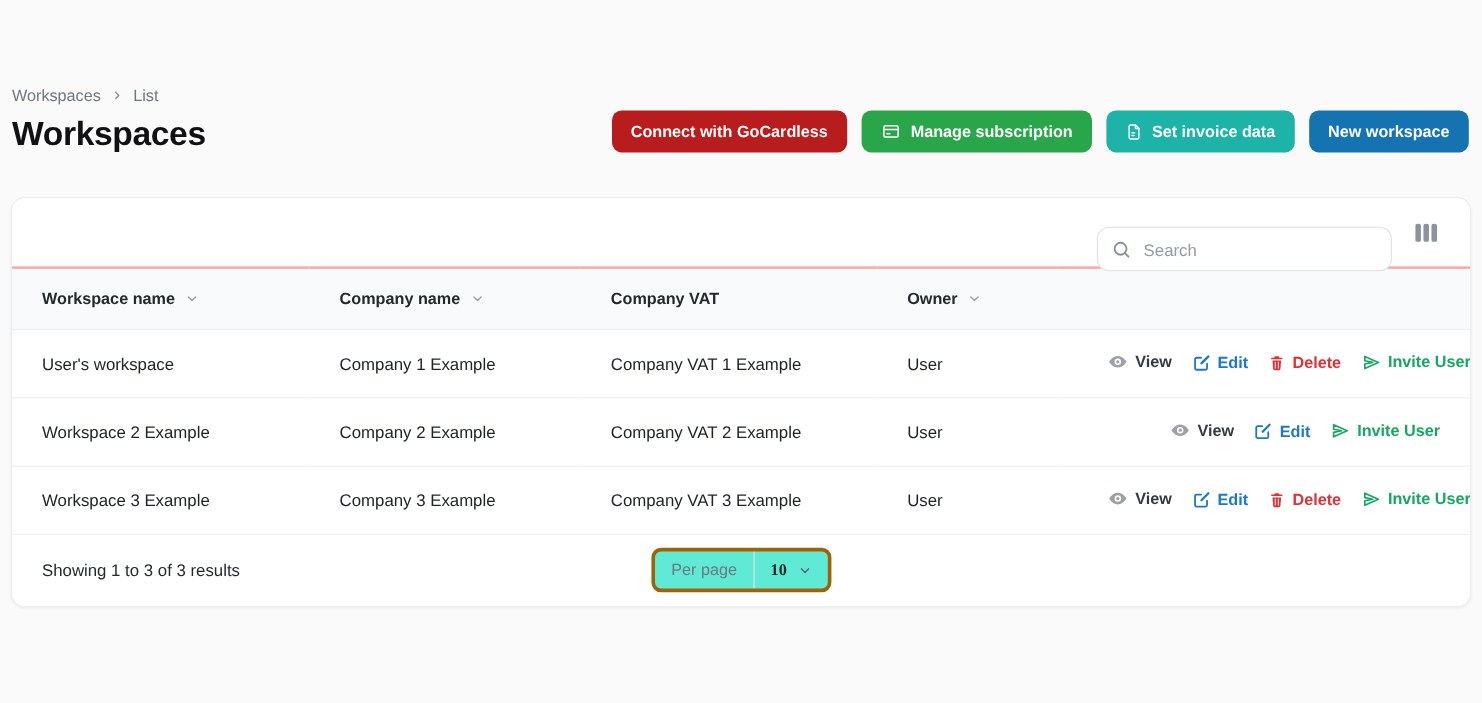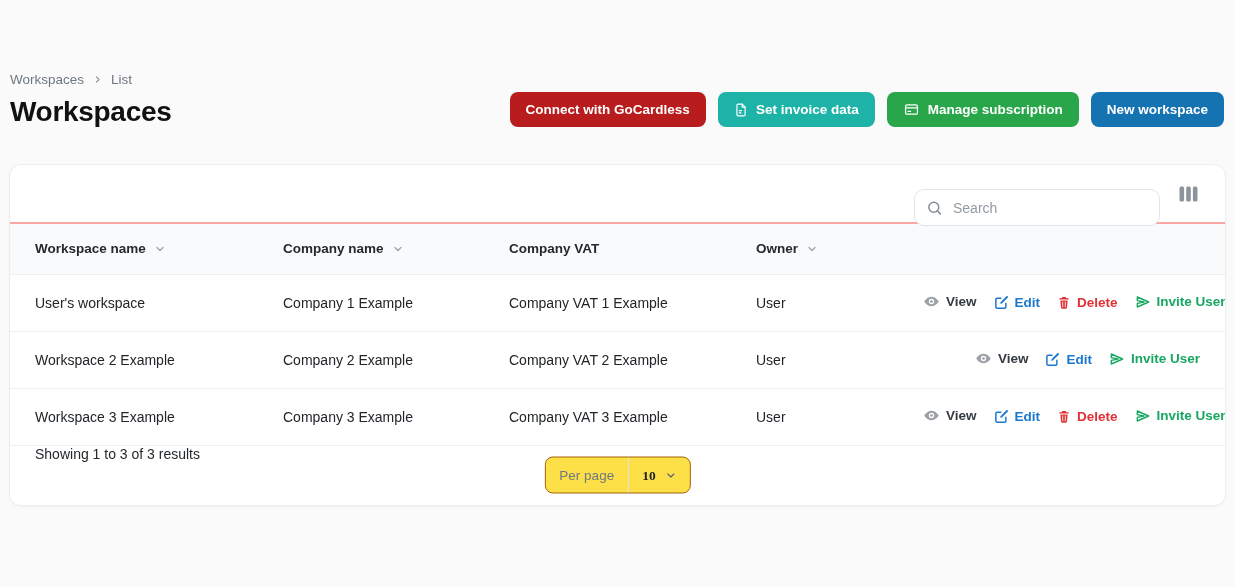--- a/index.html
+++ b/index.html
@@ -77,27 +77,27 @@
   .action {
     display:inline-flex; align-items:center; gap:6px;
     margin-left:17px; font-size:13.5px; font-weight:700;
     text-decoration:none; cursor:pointer;
   }
   .action svg { flex:none; }
 
   
   .card-footer {
     position:relative; height:59px; background:#fff;
-    display:flex; align-items:flex-start; padding:0 25px;
+    display:flex; align-items:center; padding:0 25px;
   }
   .summary { font-size:14px; color:#24292e; }
   .per-page {
     position:absolute; left:50%; top:50%; transform:translate(-50%,-50%);
     display:inline-flex; align-items:stretch;
-    border:1px solid #a16207; border-radius:8px; background:#fde047; height:37px;
+    border:3px solid #a16207; border-radius:8px; background:#5eead4; height:37px;
     overflow:hidden;
   }
   .per-page-label {
     display:flex; align-items:center; padding:0 14px;
     font-size:13.5px; color:#6f7780; border-right:1px solid #e1e4e9;
   }
   .per-page-select {
     display:flex; align-items:center; gap:9px; padding:0 13px;
     font-size:13.5px; font-weight:600; color:#212529; cursor:pointer;font-family:Liberation Serif, serif;
   }
@@ -118,40 +118,40 @@
         </span>
         <span class="crumb">List</span>
       </div>
       <h1 class="page-title">Workspaces</h1>
     </div>
 
     <div class="header-buttons">
       <button class="hbtn" style="background: #b91c1c;">
         <span>Connect with GoCardless</span>
       </button>
+      <button class="hbtn" style="background: rgb(42, 166, 74);">
+        <span style="display:flex;">
+          <svg width="17" height="15" viewBox="0 0 24 24" fill="none" stroke="#fff" stroke-width="2" stroke-linecap="round" stroke-linejoin="round">
+              <rect x="2.5" y="4.5" width="19" height="15" rx="2.5"></rect>
+              <path d="M2.5 9.5h19"></path>
+              <path d="M6.5 15h4"></path>
+            </svg>
+        </span>
+        <span>Manage subscription</span>
+      </button>
       <button class="hbtn" style="background: rgb(29, 179, 166);">
         <span style="display:flex;">
           <svg width="14" height="16" viewBox="0 0 24 24" fill="none" stroke="#fff" stroke-width="2" stroke-linecap="round" stroke-linejoin="round">
               <path d="M14 2H7a2 2 0 0 0-2 2v16a2 2 0 0 0 2 2h10a2 2 0 0 0 2-2V7z"></path>
               <path d="M14 2v5h5"></path>
               <path d="M9 13h4"></path>
               <path d="M9 17h3"></path>
             </svg>
         </span>
         <span>Set invoice data</span>
-      </button>
-      <button class="hbtn" style="background: rgb(42, 166, 74);">
-        <span style="display:flex;">
-          <svg width="17" height="15" viewBox="0 0 24 24" fill="none" stroke="#fff" stroke-width="2" stroke-linecap="round" stroke-linejoin="round">
-              <rect x="2.5" y="4.5" width="19" height="15" rx="2.5"></rect>
-              <path d="M2.5 9.5h19"></path>
-              <path d="M6.5 15h4"></path>
-            </svg>
-        </span>
-        <span>Manage subscription</span>
       </button>
       <button class="hbtn" style="background: rgb(22, 115, 178);">
         <span>New workspace</span>
       </button>
     </div>
   </div>
 
   <div class="card">
 
     <div class="toolbar">

